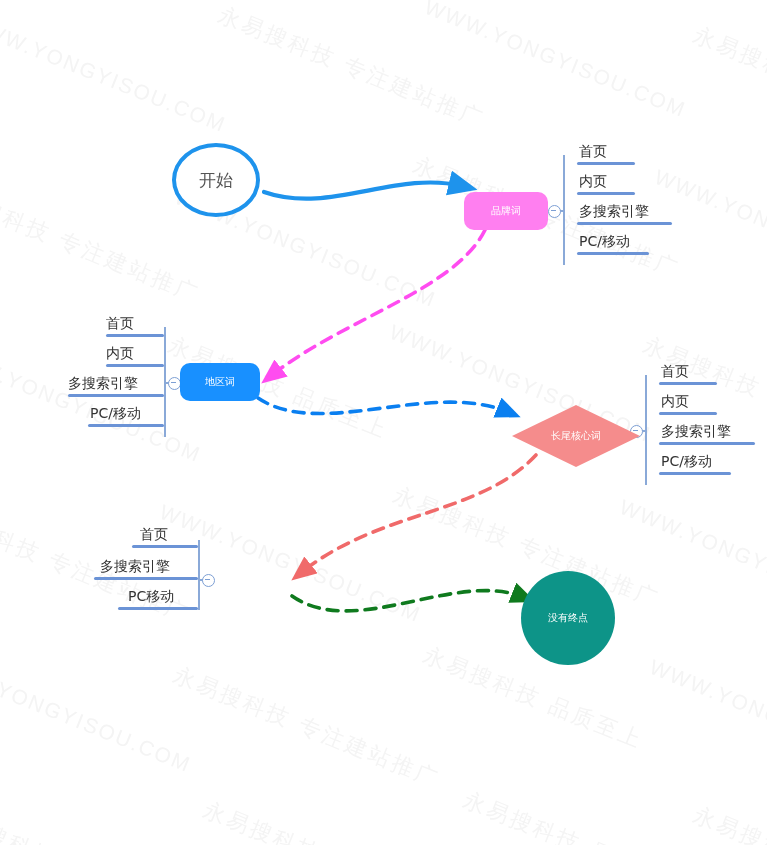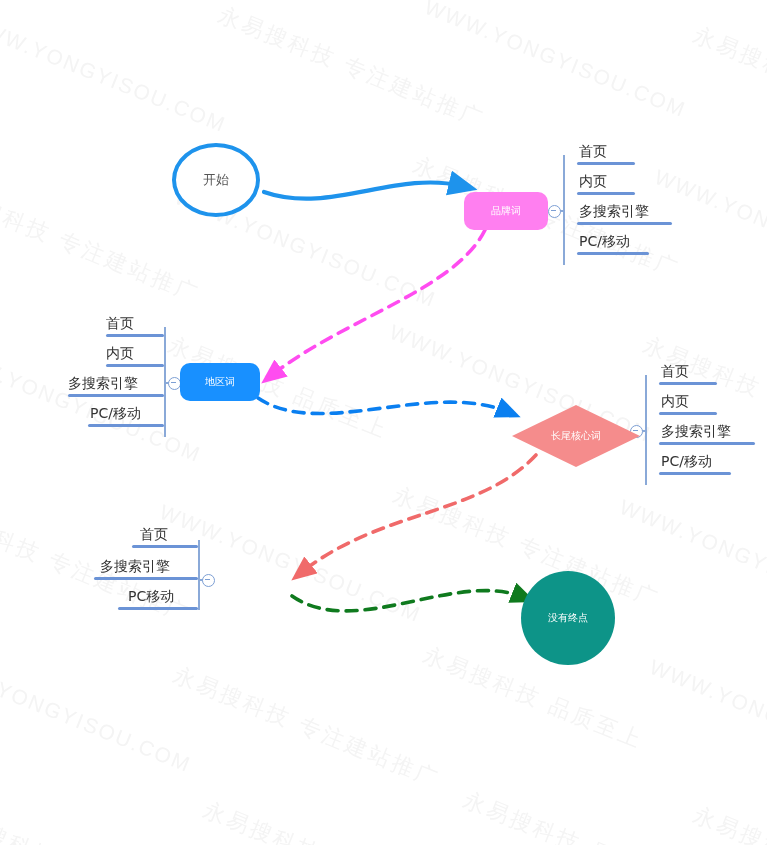--- a/index.html
+++ b/index.html
@@ -60,21 +60,21 @@
     font-family: "DejaVu Sans", "Liberation Sans", sans-serif;
     font-size: 10px;
     color: #ffffff;
     white-space: nowrap;
   }
   .node.start {
     border-radius: 50%;
     background: #ffffff;
     border: 4px solid #1e93ec;
     color: #555555;
-    font-size: 13px;
+    font-size: 17px;
   }
   .node.rounded {
     border-radius: 10px;
   }
   .node.circle {
     border-radius: 50%;
   }
   .node.diamond {
     background: transparent;
   }

